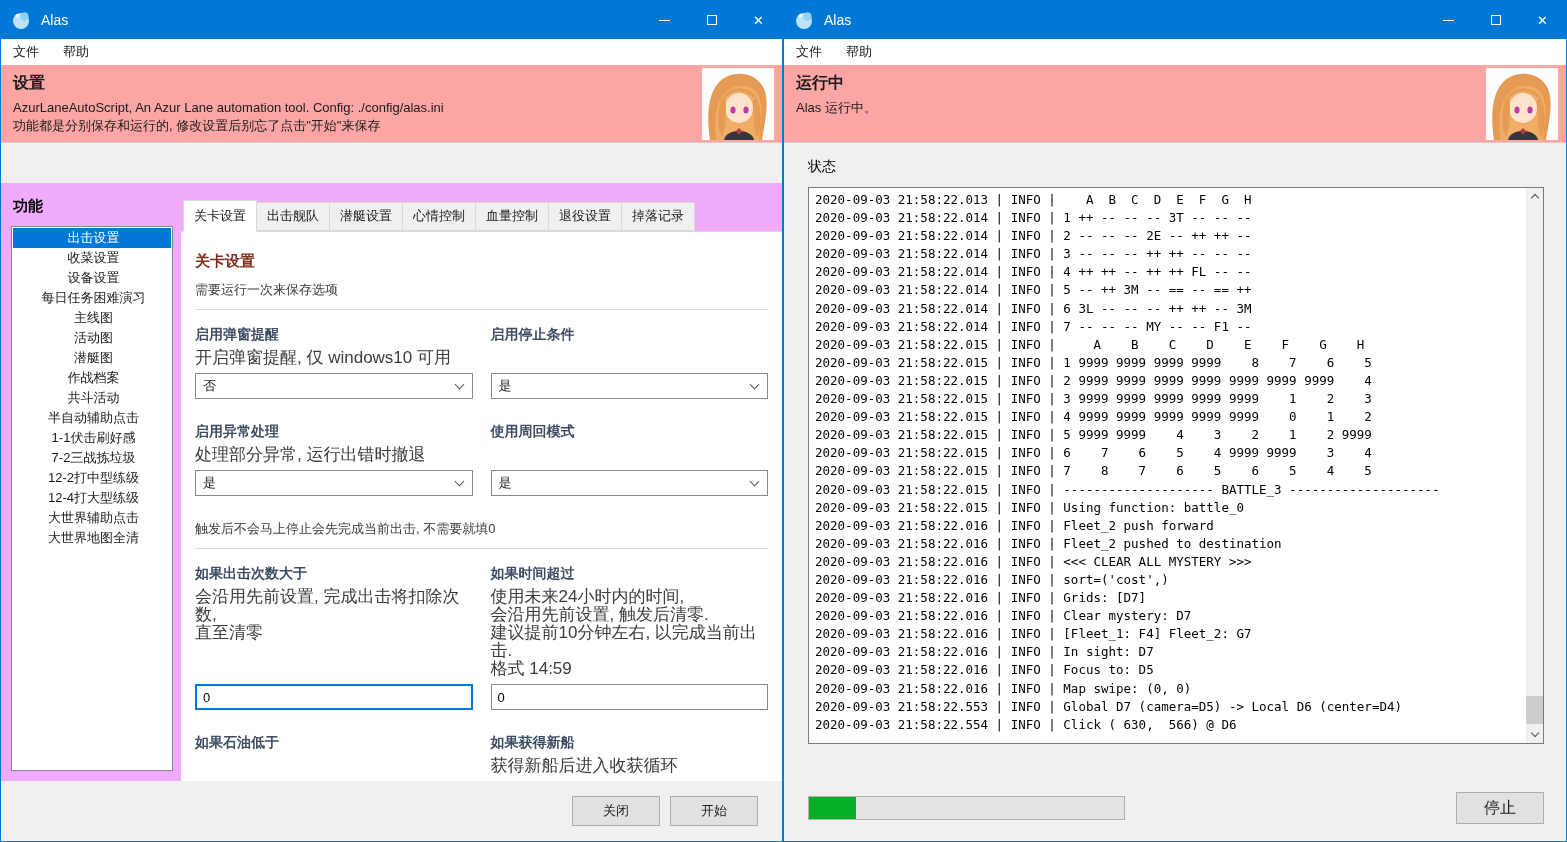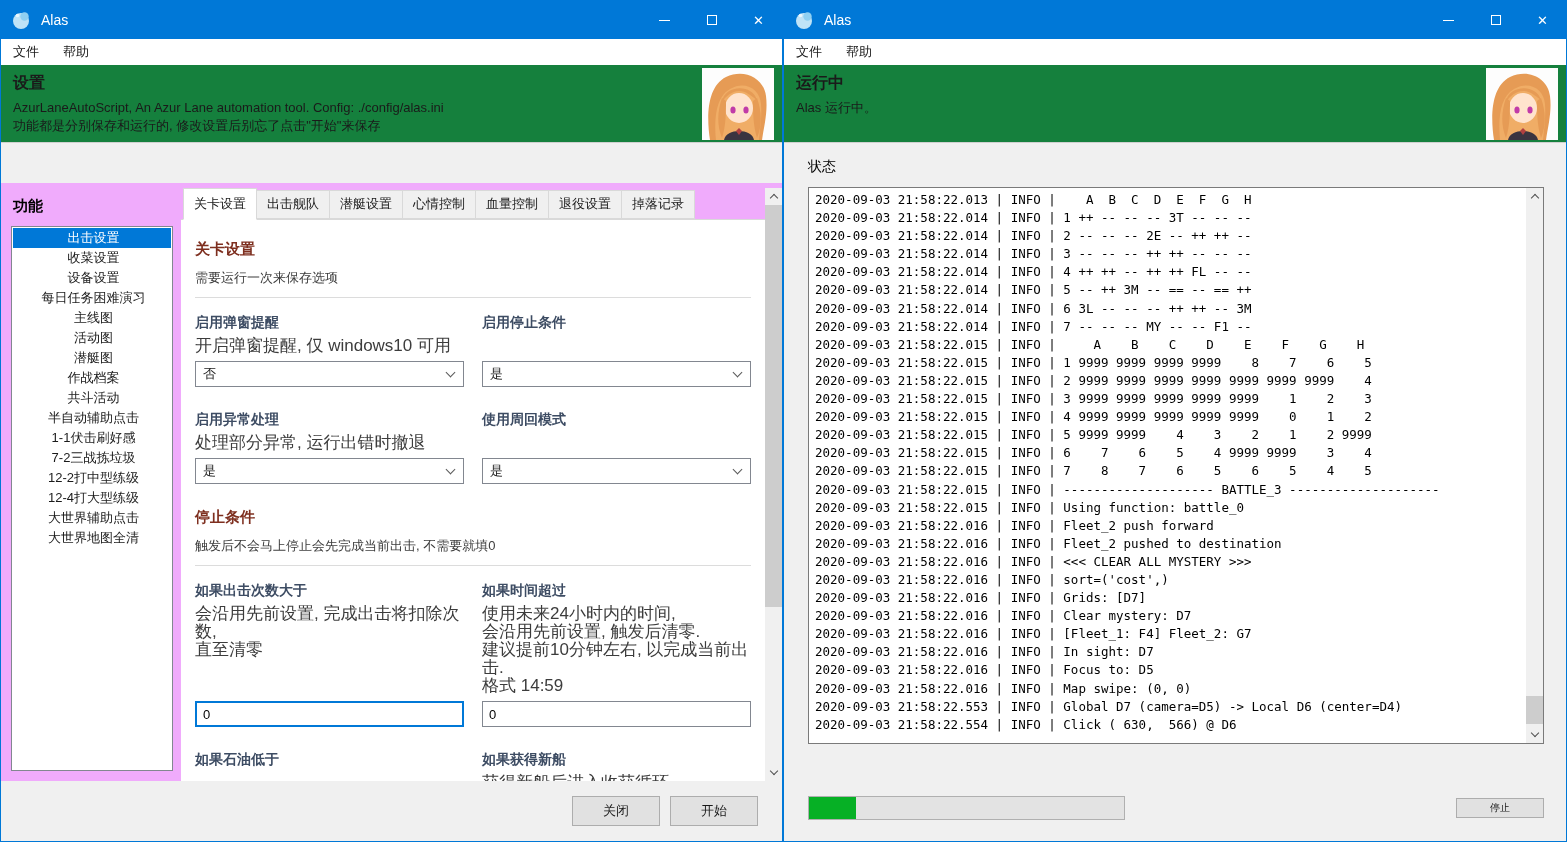--- a/index.html
+++ b/index.html
@@ -19,34 +19,34 @@
   .title-text{font-size:14px;}
   .caption-buttons{margin-left:auto;display:flex;height:100%;}
   .cap-btn{width:47px;height:100%;display:flex;align-items:center;justify-content:center;}
   .min-glyph{width:11px;height:1px;background:#fff;display:block;}
   .max-glyph{width:10px;height:10px;border:1px solid #fff;display:block;}
   .close-glyph{font-size:13px;color:#fff;line-height:1;}
 
   
   .menubar{flex:0 0 26px;background:#fff;display:flex;align-items:center;padding-left:12px;gap:24px;font-size:13px;}
   .menu-item{cursor:default;}
-  .header{flex:0 0 78px;background:#15803d;position:relative;padding:8px 90px 0 12px;border-bottom:1px solid #d0d0d0;}
+  .header{flex:0 0 78px;background:#fca5a5;position:relative;padding:8px 90px 0 12px;border-bottom:1px solid #d0d0d0;}
   .h-title{font-weight:bold;font-size:16px;margin-bottom:5px;}
   .h-line{font-size:13px;line-height:18px;white-space:nowrap;}
   .avatar{position:absolute;right:8px;top:3px;width:72px;height:72px;}
 
   
   .body{flex:1 1 auto;display:flex;overflow:hidden;background:#f0abfc;margin-top:40px;}
   .sidebar{flex:0 0 180px;padding:10px 8px 10px 10px;display:flex;flex-direction:column;}
   .sb-title{font-weight:bold;font-size:15px;margin:4px 0 10px 2px;color:#000;}
   .listbox{background:#fff;border:1px solid #828790;flex:1;padding:1px;overflow:hidden;text-align:center;}
   .item{font-size:13px;height:20px;line-height:20px;padding-left:3px;white-space:nowrap;cursor:default;}
   .item.selected{background:#0078d7;color:#fff;}
 
-  .main{flex:1;display:flex;flex-direction:row;padding-top:5px;min-width:0;}
+  .main{flex:1;display:flex;flex-direction:column;padding-top:17px;min-width:0;}
   .main-left{flex:1;display:flex;flex-direction:column;min-width:0;}
   .tabstrip{display:flex;padding-left:2px;border-bottom:1px solid #d9d9d9;align-items:flex-end;}
   .tab{font-size:13px;padding:4px 10px 5px;background:#f0f0f0;border:1px solid #d9d9d9;margin-right:-1px;margin-bottom:0;white-space:nowrap;cursor:default;}
   .tab.active{background:#fff;border-bottom:1px solid #fff;margin-bottom:-1px;padding-top:6px;padding-bottom:6px;}
   .form-content{flex:1;background:#fff;overflow:hidden;padding:10px 14px 0 14px;}
 
   .sec-title{color:#7e2f1f;font-weight:bold;font-size:15px;margin:10px 0 10px;}
   .sec-sub{font-size:13px;color:#3c3c3c;margin-bottom:10px;}
   .divider{border:none;border-top:1px solid #dcdcdc;margin:4px 0 16px;}
 
@@ -72,21 +72,21 @@
 
   
   .rbody{flex:1;display:flex;flex-direction:column;padding:8px 22px 0 24px;overflow:hidden;}
   .status-label{font-size:14px;margin:7px 0 11px 0;color:#000;}
   .logbox{border:1px solid #7a7a7a;background:#fff;flex:0 0 557px;display:flex;overflow:hidden;}
   .log{flex:1;margin:0;padding:3px 0 0 6px;font-family:"DejaVu Sans Mono","Liberation Mono",monospace;font-size:12.5px;line-height:18.1px;white-space:pre;overflow:hidden;color:#000;}
   .log-vscroll{flex:0 0 17px;background:#f0f0f0;display:flex;flex-direction:column;align-items:center;}
   .rbottom{flex:0 0 62px;display:flex;align-items:center;padding:0 22px 4px 24px;}
   .progress{width:317px;height:24px;border:1px solid #b0b0b0;background:#e3e3e3;}
   .progress-fill{height:100%;background:#06b025;}
-  .stopbtn{margin-left:auto;width:88px;height:20px;background:#e1e1e1;border:1px solid #adadad;font-size:10px;display:flex;align-items:center;justify-content:center;cursor:default;}
+  .stopbtn{margin-left:auto;width:88px;height:32px;background:#e1e1e1;border:1px solid #adadad;font-size:16px;display:flex;align-items:center;justify-content:center;cursor:default;}
 </style>
 </head>
 <body>
 
 <div class="window left">
   <div class="titlebar">
     <svg class="app-icon" viewBox="0 0 20 20">
       <circle cx="10" cy="11" r="8" fill="#bfe3f7"></circle>
       <circle cx="13.5" cy="6.5" r="4.2" fill="#8fd0f2"></circle>
       <circle cx="6.5" cy="5.5" r="1.8" fill="#eaf7fd"></circle>
@@ -188,21 +188,20 @@
               </div>
             </div>
             <div class="cell">
               <div class="flabel">使用周回模式</div>
               <div class="select">
                 <span>是</span>
                 <span class="chev"></span>
               </div>
             </div>
           </div>
-          <div class="sec-title">停止条件</div>
           <div class="sec-sub">触发后不会马上停止会先完成当前出击, 不需要就填0</div>
           <hr class="divider">
           <div class="grid">
             <div class="cell">
               <div class="flabel">如果出击次数大于</div>
               <div class="fhelp">会沿用先前设置, 完成出击将扣除次数,
 直至清零</div>
               <input class="tinput focused" value="0" style="">
             </div>
             <div class="cell">

